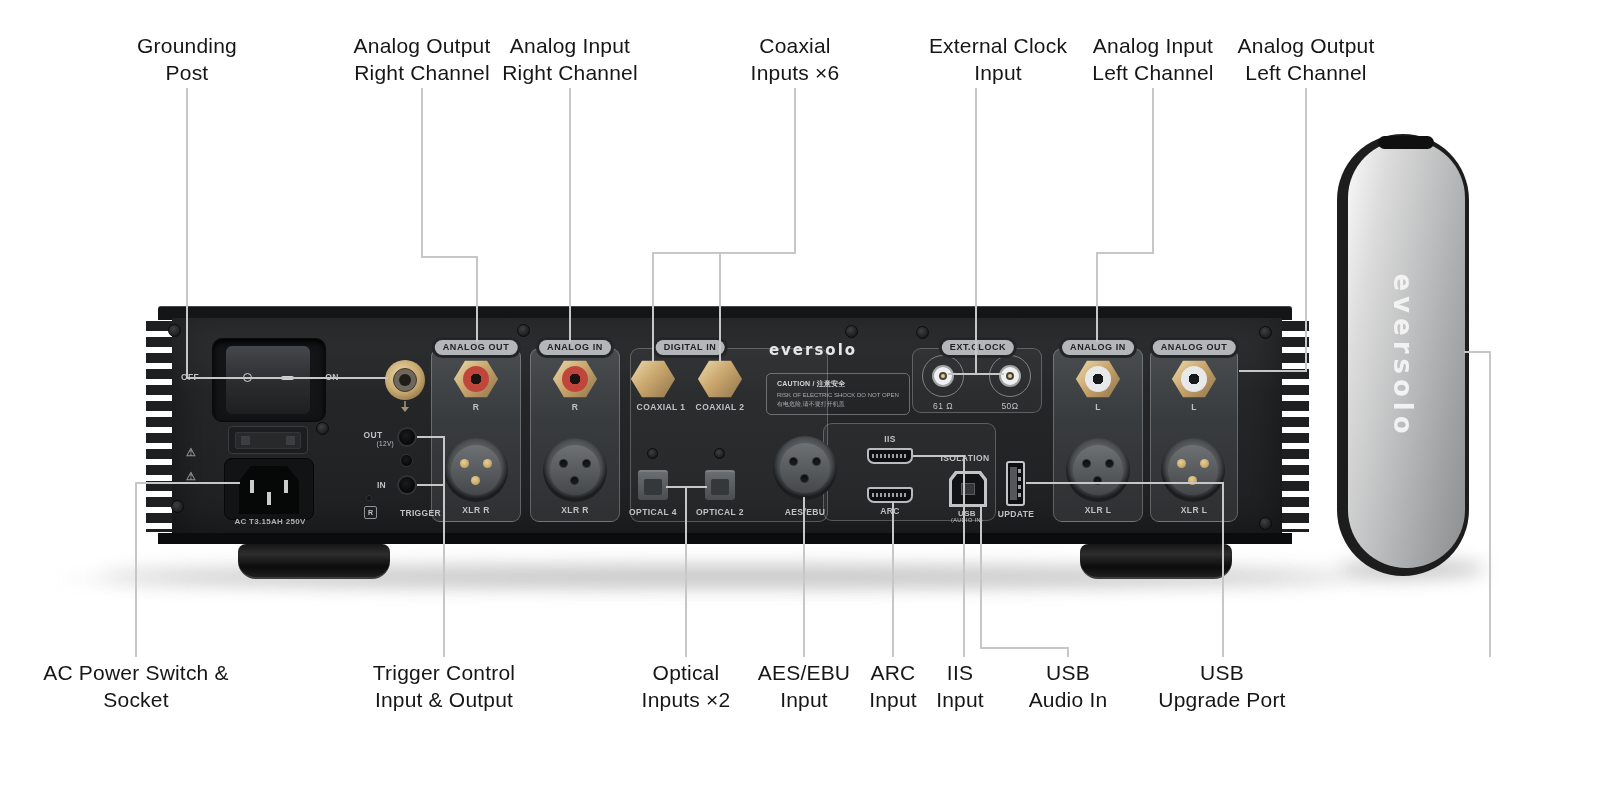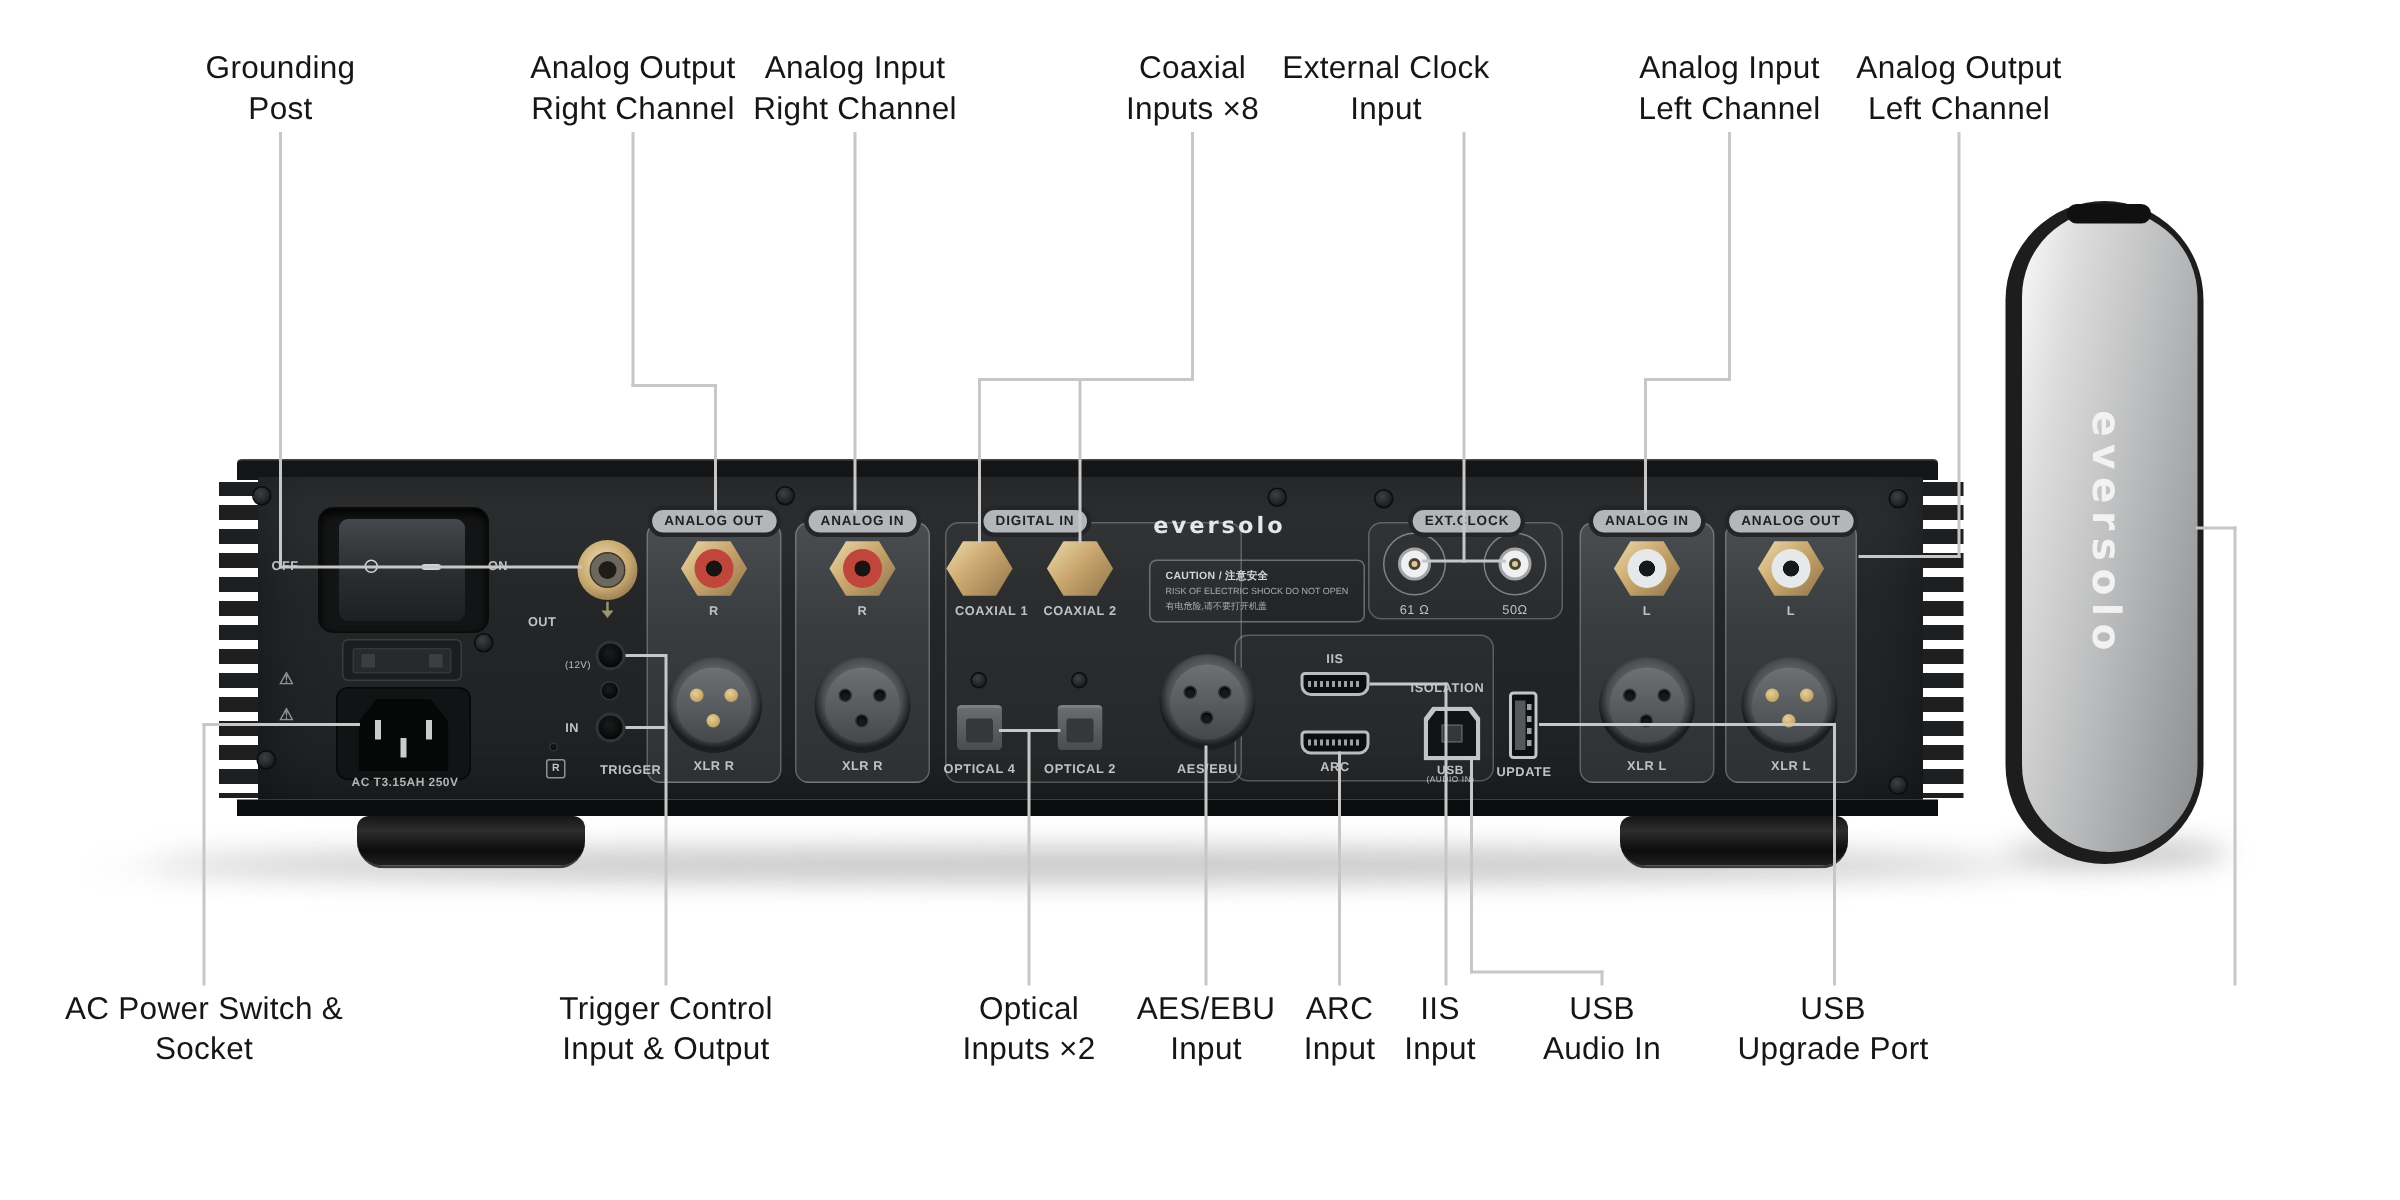--- a/index.html
+++ b/index.html
@@ -82,22 +82,22 @@
 
 <div class="stage">
 
   <div class="lbl top" style="left:92px">Grounding
 Post</div>
   <div class="lbl top" style="left:327px">Analog Output
 Right Channel</div>
   <div class="lbl top" style="left:475px">Analog Input
 Right Channel</div>
   <div class="lbl top" style="left:700px">Coaxial
-Inputs ×8</div>
-  <div class="lbl top" style="left:829px">External Clock
+Inputs ×6</div>
+  <div class="lbl top" style="left:903px">External Clock
 Input</div>
   <div class="lbl top" style="left:1058px">Analog Input
 Left Channel</div>
   <div class="lbl top" style="left:1211px">Analog Output
 Left Channel</div>
 
   <div class="lbl bot" style="left:349px">Trigger Control
 Input &amp; Output</div>
   <div class="lbl bot" style="left:41px">AC Power Switch &amp;
 Socket</div>
@@ -149,21 +149,21 @@
 
   <div style="position:absolute; left:385px; top:360px; width:40px; height:40px; border-radius:50%; background:radial-gradient(circle at 42% 38%,#eedcae,#c6a76e 52%,#806844 90%); z-index:5;">
     <div style="position:absolute; left:8px; top:8px; width:24px; height:24px; border-radius:50%; background:#6e675c; border:1px solid #3e382e;"></div>
     <div style="position:absolute; left:14px; top:14px; width:12px; height:12px; border-radius:50%; background:#201d18;"></div>
   </div>
   <svg style="position:absolute; left:398px; top:401px; z-index:5;" width="14" height="14" viewBox="0 0 14 14">
     <line x1="7" y1="0" x2="7" y2="7" stroke="#a0946f" stroke-width="1.6"></line>
     <polygon points="3,6 11,6 7,11" fill="#a0946f"></polygon>
   </svg>
 
-  <div class="ptext" style="left:352px; top:409px; width:42px; text-align:left;">OUT</div>
+  <div class="ptext" style="left:352px; top:430px; width:42px; text-align:center;">OUT</div>
   <div class="ptext" style="left:352px; top:440px; width:42px; text-align:right; font-size:6.5px; font-weight:400;">(12V)</div>
   <div class="jack" style="left:397px; top:427px; width:20px; height:20px;"></div>
   <div class="jack" style="left:400px; top:454px; width:13px; height:13px; border-width:1px;"></div>
   <div class="ptext" style="left:352px; top:480px; width:34px; text-align:right;">IN</div>
   <div class="jack" style="left:397px; top:475px; width:20px; height:20px;"></div>
   <div class="jack" style="left:366px; top:495px; width:6px; height:6px; border-width:1px;"></div>
   <div style="position:absolute; left:364px; top:506px; width:13px; height:13px; border:1.5px solid #909395; border-radius:2px; text-align:center; line-height:11px; font-size:7px; font-weight:700; color:#bfc2c4; z-index:6;">R</div>
   <div class="ptext" style="left:400px; top:508px;">TRIGGER</div>
 
   <div class="plate" style="left:431px; top:348px; width:90px; height:174px;"></div>

